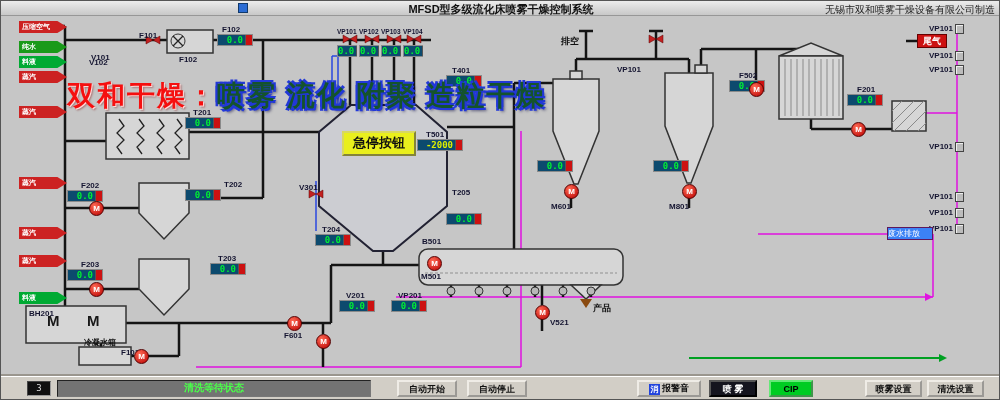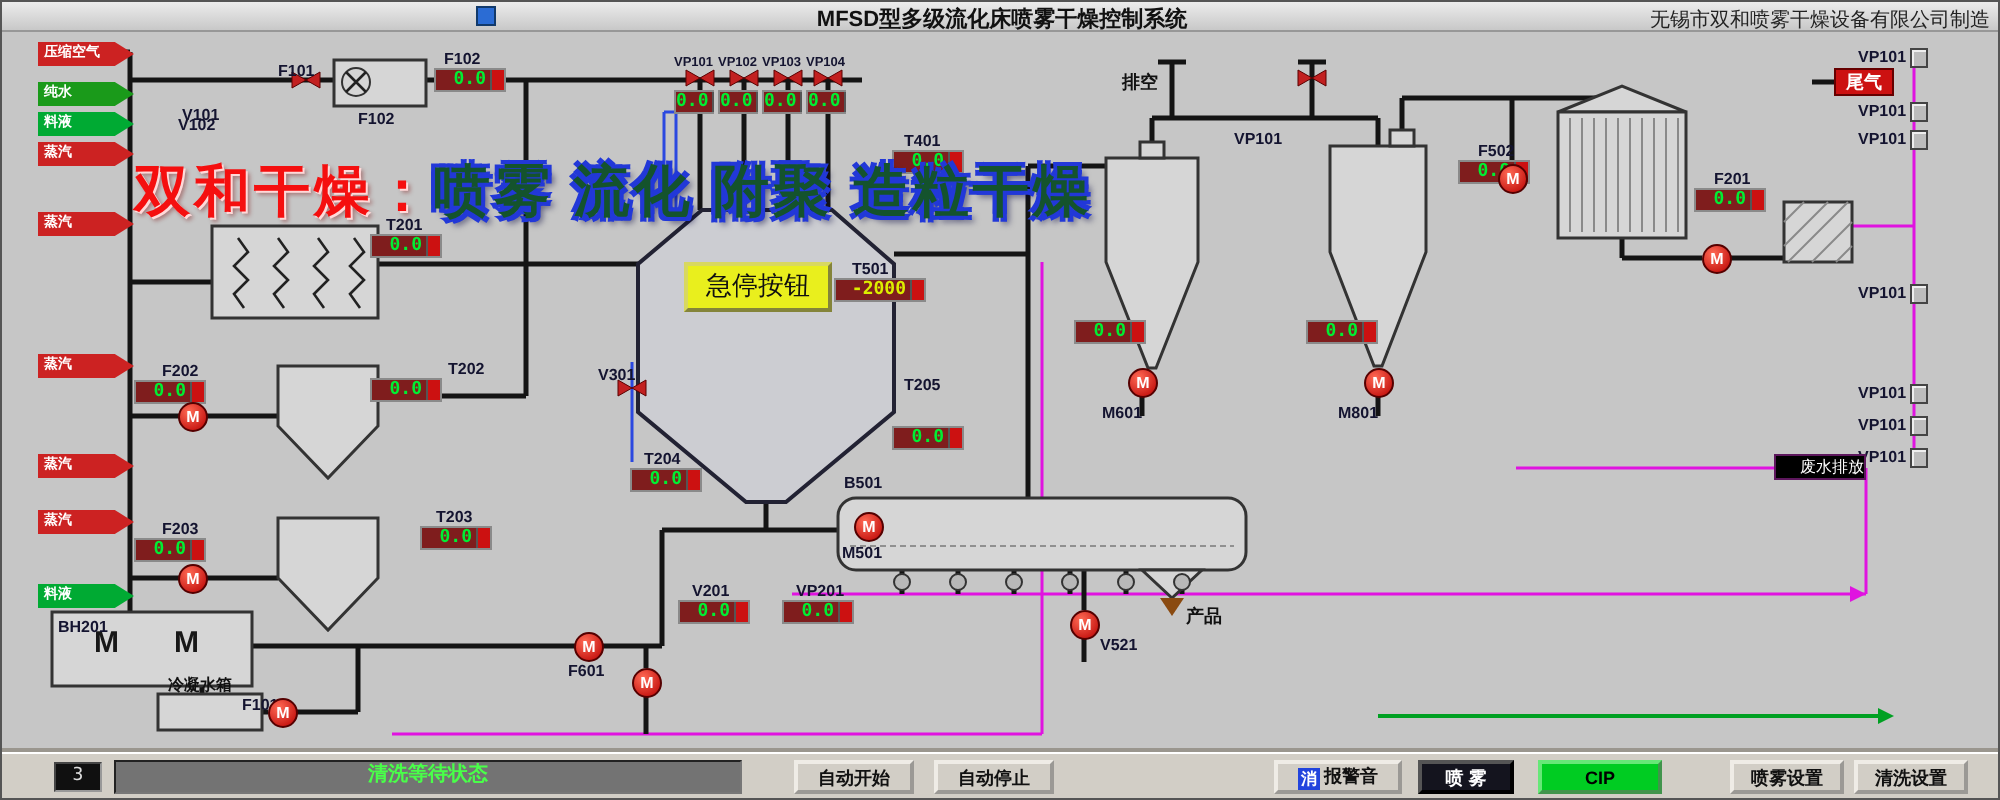--- a/index.html
+++ b/index.html
@@ -7,32 +7,32 @@
   #screen{position:relative;width:1000px;height:400px;background:#c6c6c6;overflow:hidden;border:1px solid #555}
   
   #titlebar{position:absolute;top:0;left:0;width:1000px;height:15px;background:linear-gradient(#ececec,#c8c8c8);border-bottom:1px solid #979797;z-index:30}
   #title{position:absolute;left:0;right:0;top:1px;text-align:center;font-size:11px;font-weight:bold;color:#111}
   #manufacturer{position:absolute;right:6px;top:2px;font-size:10px;color:#222}
   #app-icon{position:absolute;left:237px;top:2px;width:10px;height:10px;background:#2b6cd4;border:1px solid #123a6b}
   
   .feed{position:absolute;height:12px;width:48px;color:#fff;font-size:7px;font-weight:bold;line-height:12px;padding:0 10px 0 3px;white-space:nowrap;clip-path:polygon(0 0,80% 0,100% 50%,80% 100%,0 100%);z-index:6}
   .tag{position:absolute;font-size:8px;font-weight:bold;color:#141430;white-space:nowrap;z-index:7}
   .tag.small{font-size:6.5px}
-  .inst{position:absolute;display:flex;width:36px;height:12px;background:#7f1d1d;border:1px solid #8a8a8a;z-index:7}
+  .inst{position:absolute;display:flex;width:36px;height:12px;background:#0c4a6e;border:1px solid #8a8a8a;z-index:7}
   .inst .v{flex:1;color:#00ee33;font-family:"DejaVu Sans Mono",monospace;font-size:9px;font-weight:bold;line-height:10px;text-align:right;padding-right:2px}
   .inst .chip{width:7px;background:#cc1111;border-left:1px solid #555}
   .inst.narrow{width:20px}.inst.narrow .chip{width:4px}
   .inst.wide{width:46px}.inst.wide .v{color:#dcee00}
   .pump{position:absolute;width:15px;height:15px;border-radius:50%;background:radial-gradient(circle at 35% 30%,#ff6a55,#b80000);border:1px solid #550000;color:#fff;font-size:8px;font-weight:bold;text-align:center;line-height:13px;z-index:8;cursor:pointer}
   .vicon{position:absolute;width:9px;height:10px;background:#bcbcbc;border:1px solid #444;box-shadow:inset 1px 1px 0 #eee;z-index:8;cursor:pointer}
   
   .lbl{position:absolute;font-weight:bold;color:#111;z-index:8;white-space:nowrap}
-  #estop{position:absolute;left:341px;top:130px;width:74px;height:25px;background:#e9ef1d;border:2px outset #d8d860;color:#101010;font-size:13px;font-weight:normal;text-align:center;line-height:20px;z-index:9;cursor:pointer}
+  #estop{position:absolute;left:341px;top:130px;width:74px;height:25px;background:#e9ef1d;border:2px outset #d8d860;color:#101010;font-size:13px;font-weight:bold;text-align:center;line-height:20px;z-index:9;cursor:pointer}
   #tailgas{position:absolute;left:916px;top:33px;width:30px;height:14px;background:#cc1111;border:1px solid #600;color:#fff;font-size:9px;font-weight:bold;text-align:center;line-height:12px;z-index:8}
-  #waste{position:absolute;left:886px;top:226px;width:46px;height:13px;background:#000000;border:1px solid #5d175d;color:#fff;font-size:8px;text-align:right;line-height:11px;z-index:8}
+  #waste{position:absolute;left:886px;top:226px;width:46px;height:13px;background:#3b82f6;border:1px solid #5d175d;color:#fff;font-size:8px;text-align:left;line-height:11px;z-index:8}
   #watermark{position:absolute;left:66px;top:76px;font-size:28px;font-weight:bold;letter-spacing:2px;white-space:nowrap;pointer-events:none;z-index:40}
   #wm-brand{color:#f50f0f;text-shadow:1px 1px 0 #ffd9d9,2px 2px 2px rgba(120,0,0,.4)}
   #wm-slogan{color:#14532d;text-shadow:-2px -2px 0 #2238d8,2px -2px 0 #2238d8,-2px 2px 0 #2238d8,2px 2px 0 #2238d8,3px 3px 3px rgba(0,0,60,.55)}
   
   #footer{position:absolute;bottom:0;left:0;width:1000px;height:23px;background:#d2cec6;border-top:1px solid #fff;box-shadow:0 -2px 0 #9a968e;z-index:30}
   .btn3d{position:absolute;top:3px;height:17px;background:#d2cec6;border:2px outset #efece6;font-size:9px;font-weight:bold;color:#111;text-align:center;line-height:12px;cursor:pointer}
   #btn-spray{background:#14141e;color:#fff;border:2px outset #555}
   #btn-cip{background:#00cc22;color:#000;border:2px outset #66e877}
   #mute-chip{display:inline-block;width:11px;height:11px;background:#2244dd;color:#fff;font-size:8px;line-height:11px;text-align:center;margin-right:2px;vertical-align:middle}
   #status-bar{position:absolute;left:56px;top:3px;width:314px;height:17px;background:#737373;border:1px inset #777;color:#49ff49;font-size:10px;font-weight:bold;text-align:center;line-height:14px;z-index:31}
@@ -308,18 +308,18 @@
   </div>
 
   
   <div id="footer">
     <div id="counter">3</div>
     <div id="status-bar">清洗等待状态</div>
     <button class="btn3d" style="left:396px;width:60px">自动开始</button>
     <button class="btn3d" style="left:466px;width:60px">自动停止</button>
     <button class="btn3d" style="left:636px;width:64px"><span id="mute-chip">消</span><span>报警音</span></button>
     <button id="btn-spray" class="btn3d" style="left:708px;width:48px">喷 雾</button>
-    <button id="btn-cip" class="btn3d" style="left:768px;width:62px">CIP</button>
+    <button id="btn-cip" class="btn3d" style="left:768px;width:44px">CIP</button>
     <button class="btn3d" style="left:864px;width:57px">喷雾设置</button>
     <button class="btn3d" style="left:926px;width:57px">清洗设置</button>
   </div>
 
 </div>
 
 </body></html>

